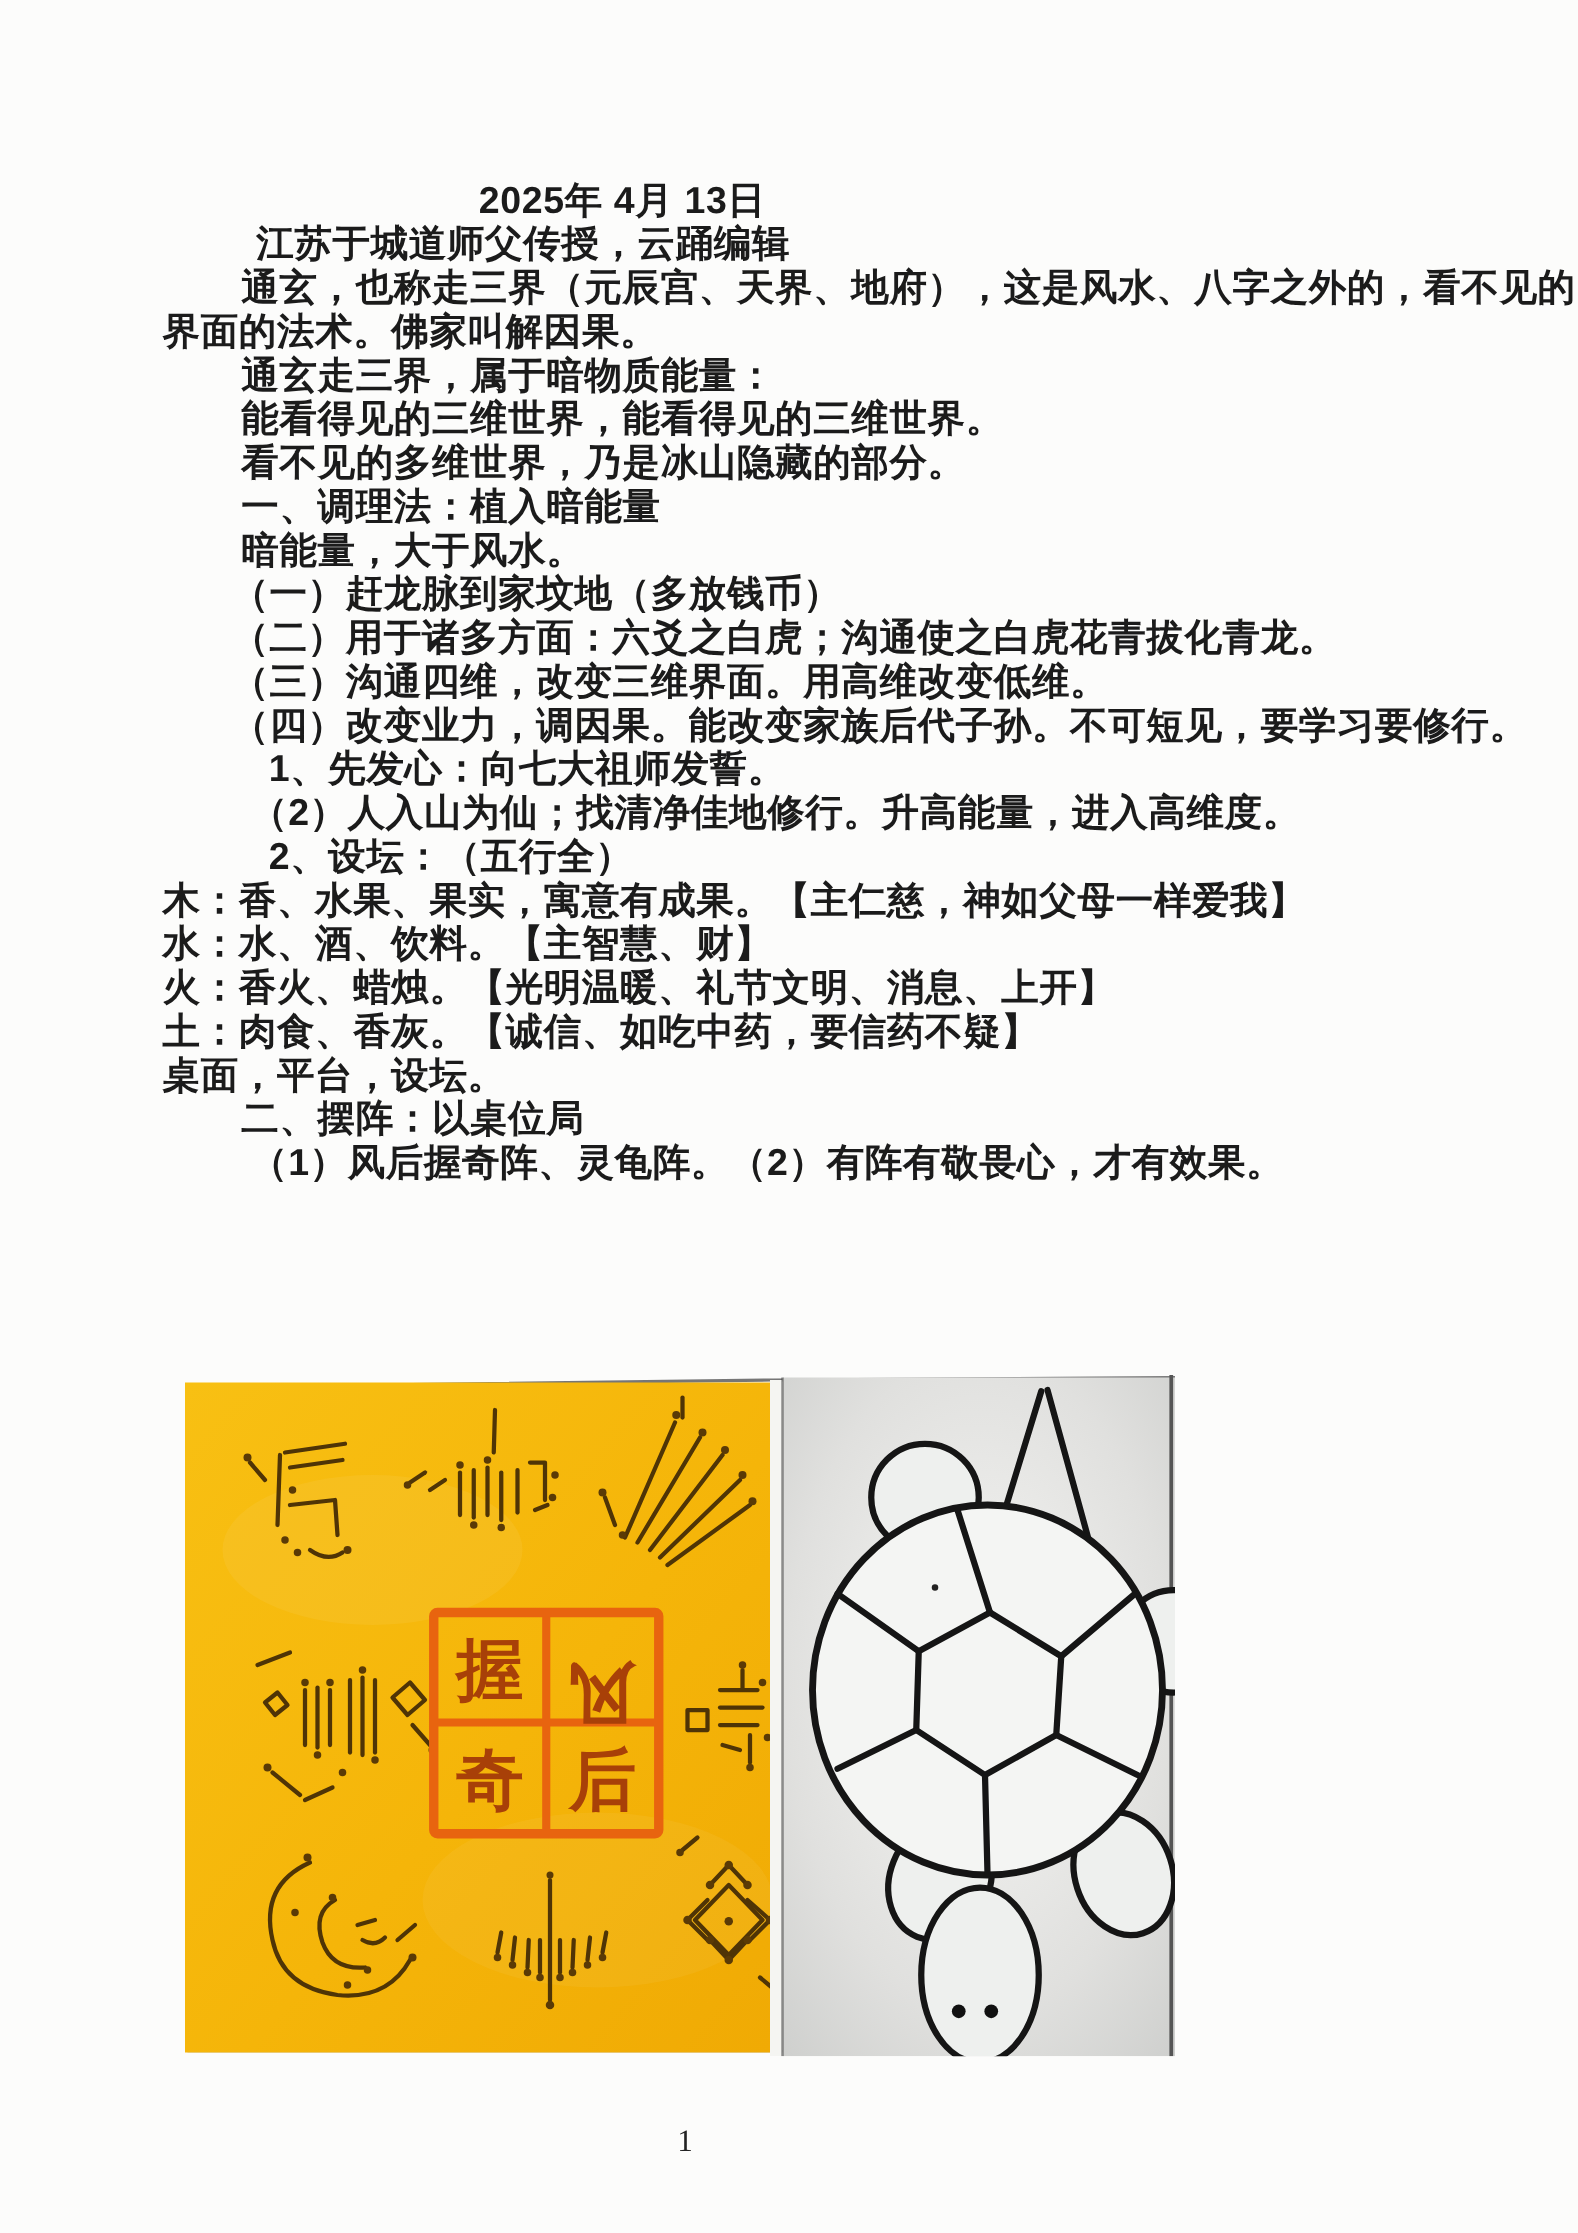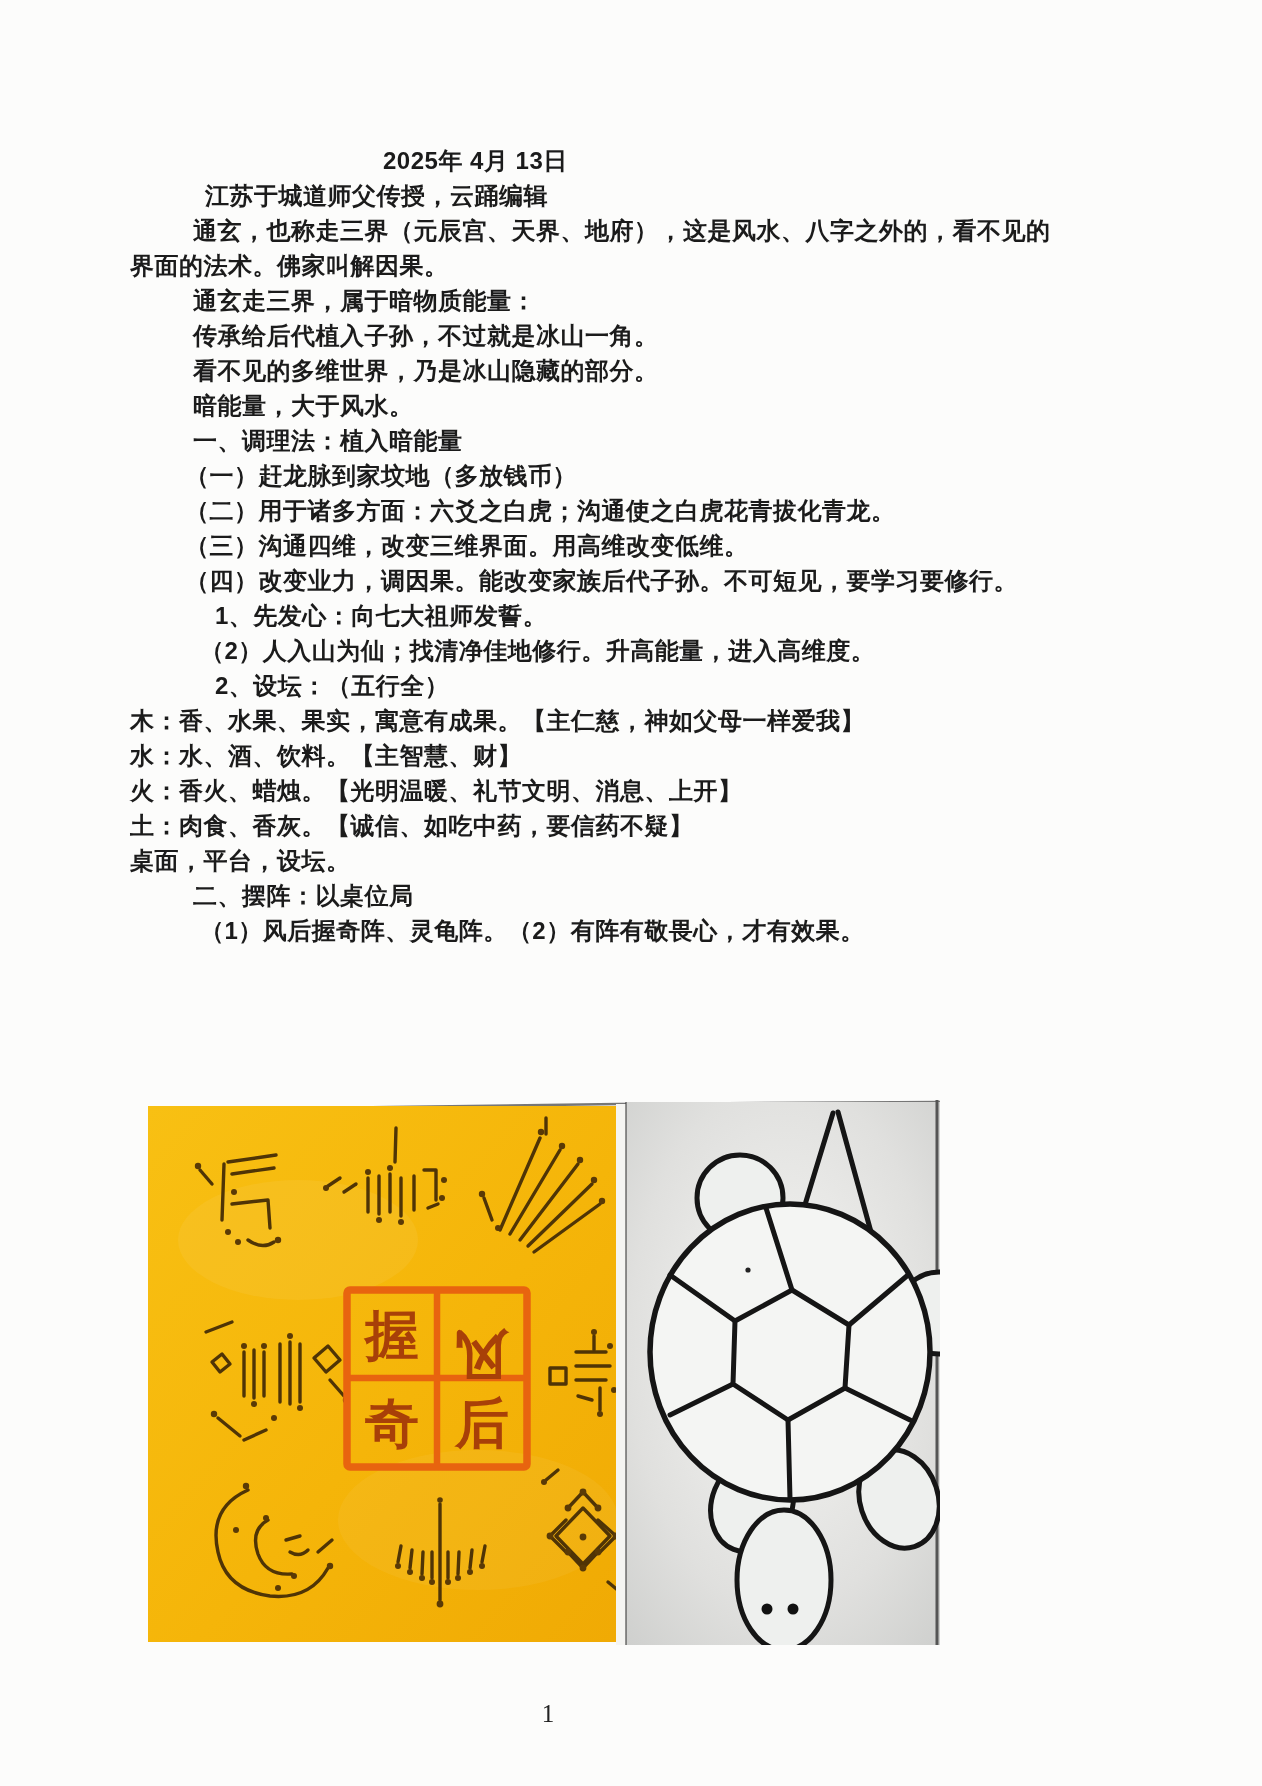--- a/index.html
+++ b/index.html
@@ -6,21 +6,21 @@
   body{
     width:1262px;height:1786px;
     background:#fcfcfb;
     position:relative;
     font-family:"Liberation Sans",sans-serif;
     color:#1b1b1b;
     overflow:hidden;
   }
   .doc-text{
     position:absolute;left:130px;top:143px;width:1030px;
-    font-size:24px;font-weight:700;line-height:35px;
+    font-size:30px;font-weight:700;line-height:35px;
     letter-spacing:0.5px;
   }
   .doc-text p{margin:0;white-space:nowrap;}
   .l-0{margin-left:0;}
   .l-b{margin-left:55px !important;}
   .l-p{margin-left:63px !important;}
   .l-s{margin-left:70px !important;}
   .l-n{margin-left:85px !important;}
   .l-author{margin-left:75px !important;}
   .l-title{margin-left:118px !important;}
@@ -38,24 +38,24 @@
 </style>
 </head>
 <body>
 
 <div class="doc-text">
   <p class="l-date">2025年 4月 13日</p>
   <p class="l-author">江苏于城道师父传授，云踊编辑</p>
   <p class="l-p">通玄，也称走三界（元辰宫、天界、地府），这是风水、八字之外的，看不见的</p>
   <p class="l-0">界面的法术。佛家叫解因果。</p>
   <p class="l-p">通玄走三界，属于暗物质能量：</p>
-  <p class="l-p">传承给后代植入子孙，不过就是冰山一角。</p>
+  <p class="l-p">能看得见的三维世界，能看得见的三维世界。</p>
   <p class="l-p">看不见的多维世界，乃是冰山隐藏的部分。</p>
+  <p class="l-p">一、调理法：植入暗能量</p>
   <p class="l-p">暗能量，大于风水。</p>
-  <p class="l-p">一、调理法：植入暗能量</p>
   <p class="l-b">（一）赶龙脉到家坟地（多放钱币）</p>
   <p class="l-b">（二）用于诸多方面：六爻之白虎；沟通使之白虎花青拔化青龙。</p>
   <p class="l-b">（三）沟通四维，改变三维界面。用高维改变低维。</p>
   <p class="l-b">（四）改变业力，调因果。能改变家族后代子孙。不可短见，要学习要修行。</p>
   <p class="l-n">1、先发心：向七大祖师发誓。</p>
   <p class="l-s">（2）人入山为仙；找清净佳地修行。升高能量，进入高维度。</p>
   <p class="l-n">2、设坛：（五行全）</p>
   <p class="l-0">木：香、水果、果实，寓意有成果。【主仁慈，神如父母一样爱我】</p>
   <p class="l-0">水：水、酒、饮料。【主智慧、财】</p>
   <p class="l-0">火：香火、蜡烛。【光明温暖、礼节文明、消息、上开】</p>

